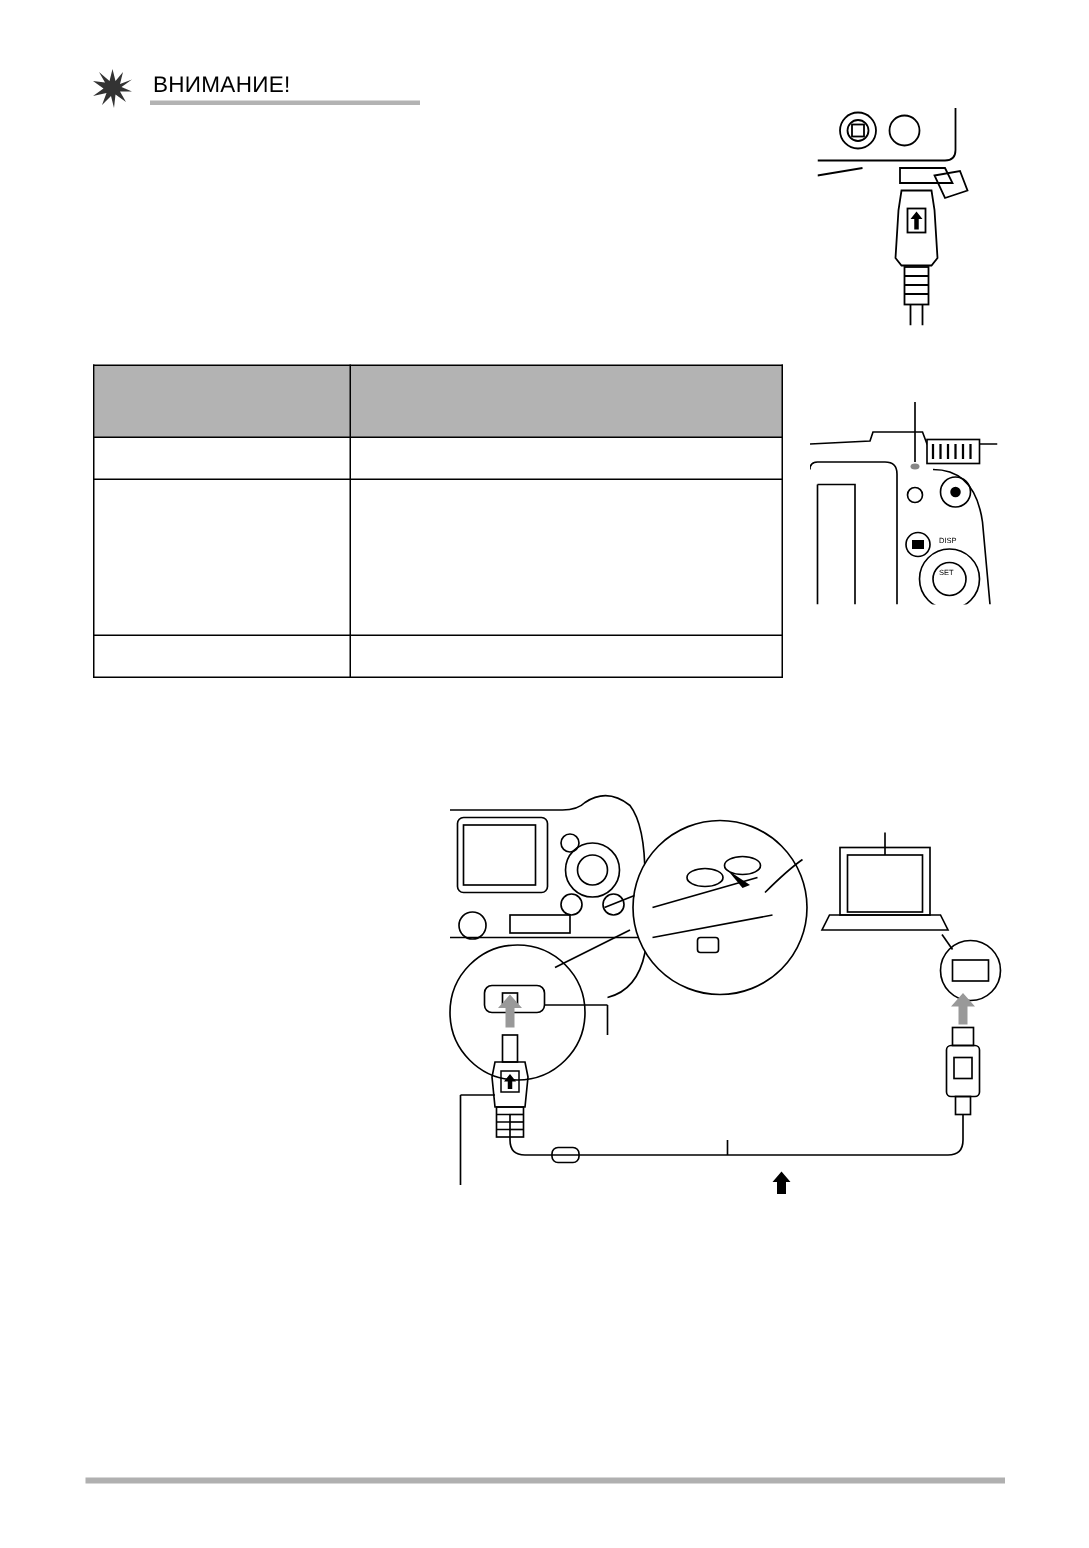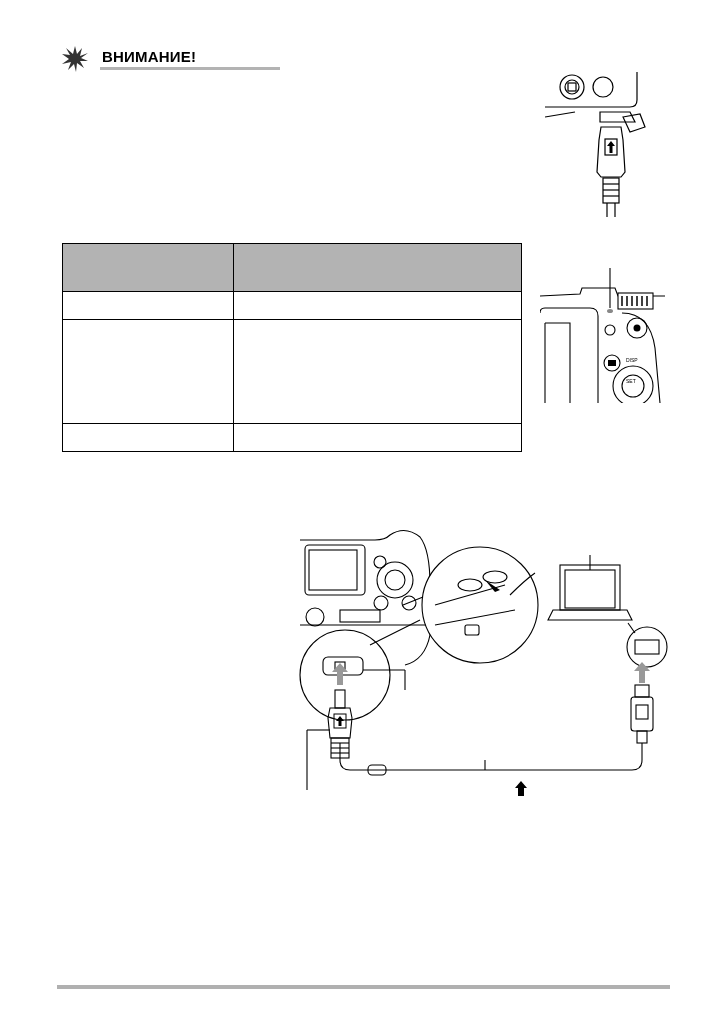--- a/index.html
+++ b/index.html
@@ -1,20 +1,20 @@
 <!DOCTYPE html>
 <html><head>
   <meta charset="utf-8">
   <style>
     html, body { margin: 0; padding: 0; background: #ffffff; }
     body { width: 726px; height: 1032px; position: relative; overflow: hidden; font-family: "Liberation Sans", sans-serif; color: #000; }
     .abs { position: absolute; }
     .warn-title { left: 62px; top: 46px; height: 24px; width: 156px; }
     .warn-title .burst { position: absolute; left: 0; top: 0; width: 26px; height: 26px; }
-    .warn-title .label { position: absolute; left: 40px; top: 2px; font-weight: bold; font-size: 15px; letter-spacing: 0.2px; }
+    .warn-title .label { position: absolute; left: 40px; top: 2px; font-weight: normal; font-size: 15px; letter-spacing: 0.2px; }
     .warn-title .underline { position: absolute; left: 38px; top: 21px; width: 180px; height: 3px; background: #b3b3b3; }
     table.info { position: absolute; left: 62px; top: 243px; width: 460px; border-collapse: collapse; }
     table.info td, table.info th { border: 1px solid #000; padding: 0; }
     table.info th { background: #b3b3b3; height: 47px; }
     table.info tr.r1 td { height: 27px; }
     table.info tr.r2 td { height: 103px; }
     table.info tr.r3 td { height: 27px; }
     table.info .c1 { width: 170px; }
     .footer-rule { left: 57px; top: 985px; width: 613px; height: 4px; background: #b0b0b0; }
     svg { display: block; }

